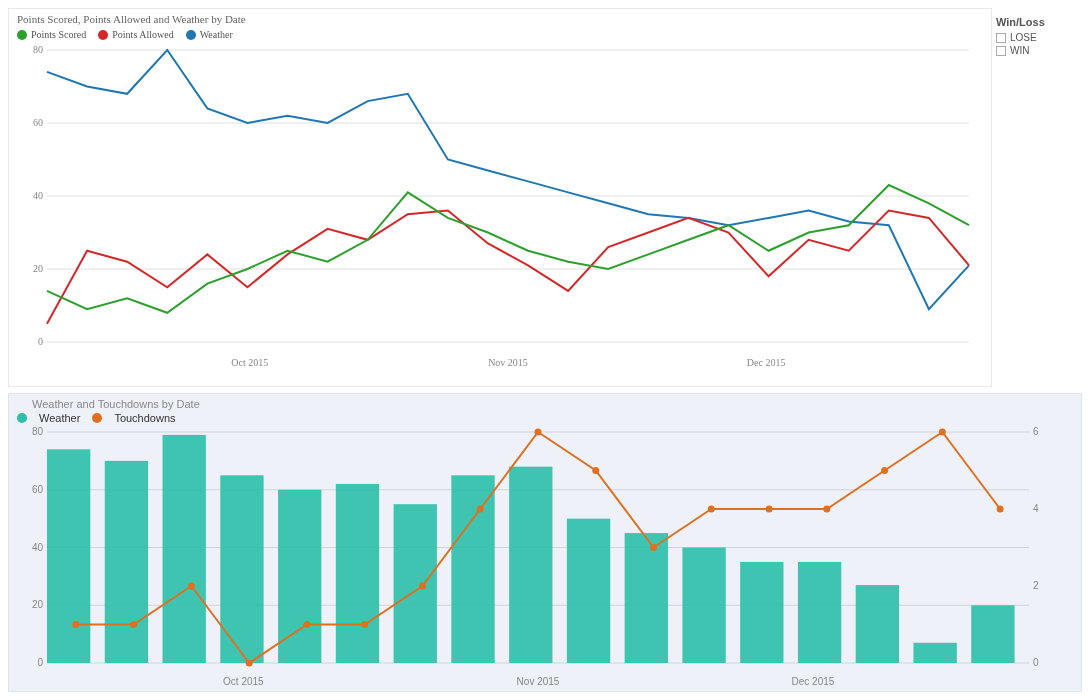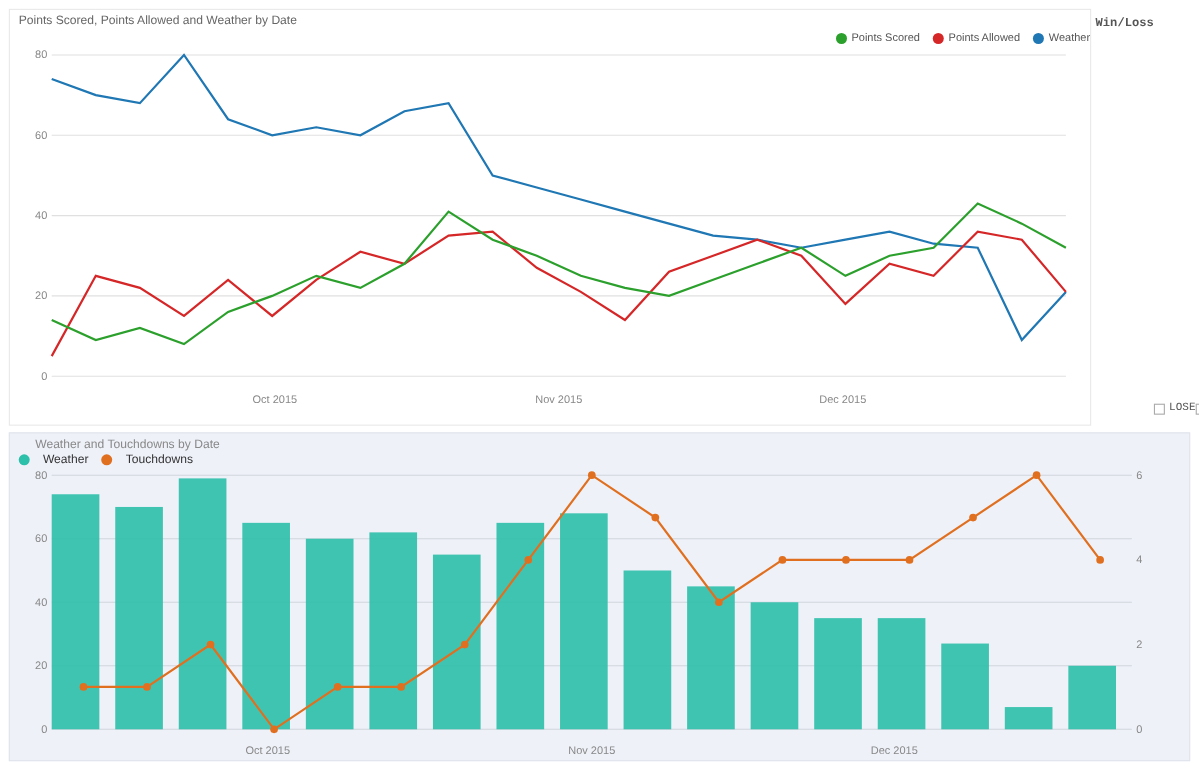--- a/index.html
+++ b/index.html
@@ -2,25 +2,25 @@
 <html><head>
   <meta charset="utf-8">
   <style>
     * { box-sizing: border-box; margin: 0; padding: 0; }
     body { background: #fff; font-family: Arial, sans-serif; font-size: 11px; color: #333; width: 1090px; height: 700px; overflow: hidden; }
 
     .main-container { width: 1090px; height: 700px; display: flex; flex-direction: column; padding: 8px; }
 
     
     .top-chart-wrapper { display: flex; flex: 1; min-height: 0; }
-    .top-chart-area { flex: 1; position: relative; border: 1px solid #e8e8e8; background: #fff; }
-    .top-legend-area { width: 90px; padding: 8px 4px; display: flex; flex-direction: row; font-family: Liberation Mono, monospace; }
+    .top-chart-area { flex: 1; position: relative; border: 1px solid #e8e8e8; background: #fff; font-family: Liberation Serif, serif; }
+    .top-legend-area { width: 90px; padding: 8px 4px; display: flex; flex-direction: column; }
 
     .chart-title { font-size: 11px; color: #666; padding: 4px 8px 2px 8px; }
-    .legend-row { display: flex; align-items: center; gap: 4px; margin-bottom: 2px; font-size: 10px; color: #555; padding-left: 8px; justify-content: flex-end; }
+    .legend-row { display: flex; align-items: center; gap: 4px; margin-bottom: 2px; font-size: 10px; color: #555; padding-left: 8px; }
     .legend-dot { width: 10px; height: 10px; border-radius: 50%; flex-shrink: 0; }
 
     .win-loss-title { font-size: 11px; color: #555; font-weight: bold; margin-bottom: 4px; }
     .win-loss-item { display: flex; align-items: flex-end; gap: 4px; font-size: 10px; color: #555; margin-bottom: 2px; }
     .win-loss-box { width: 10px; height: 10px; border: 1px solid #aaa; background: #fff; flex-shrink: 0; }
 
     
     .bottom-chart-area { position: relative; border: 1px solid #e0e4ec; background: #eef1f8; margin-top: 6px; }
     .bottom-chart-title { font-size: 11px; color: #888; padding: 4px 8px 2px 23px; }
     .bottom-legend-row { display: flex; align-items: center; gap: 12px; padding-left: 8px; margin-bottom: 2px; }

